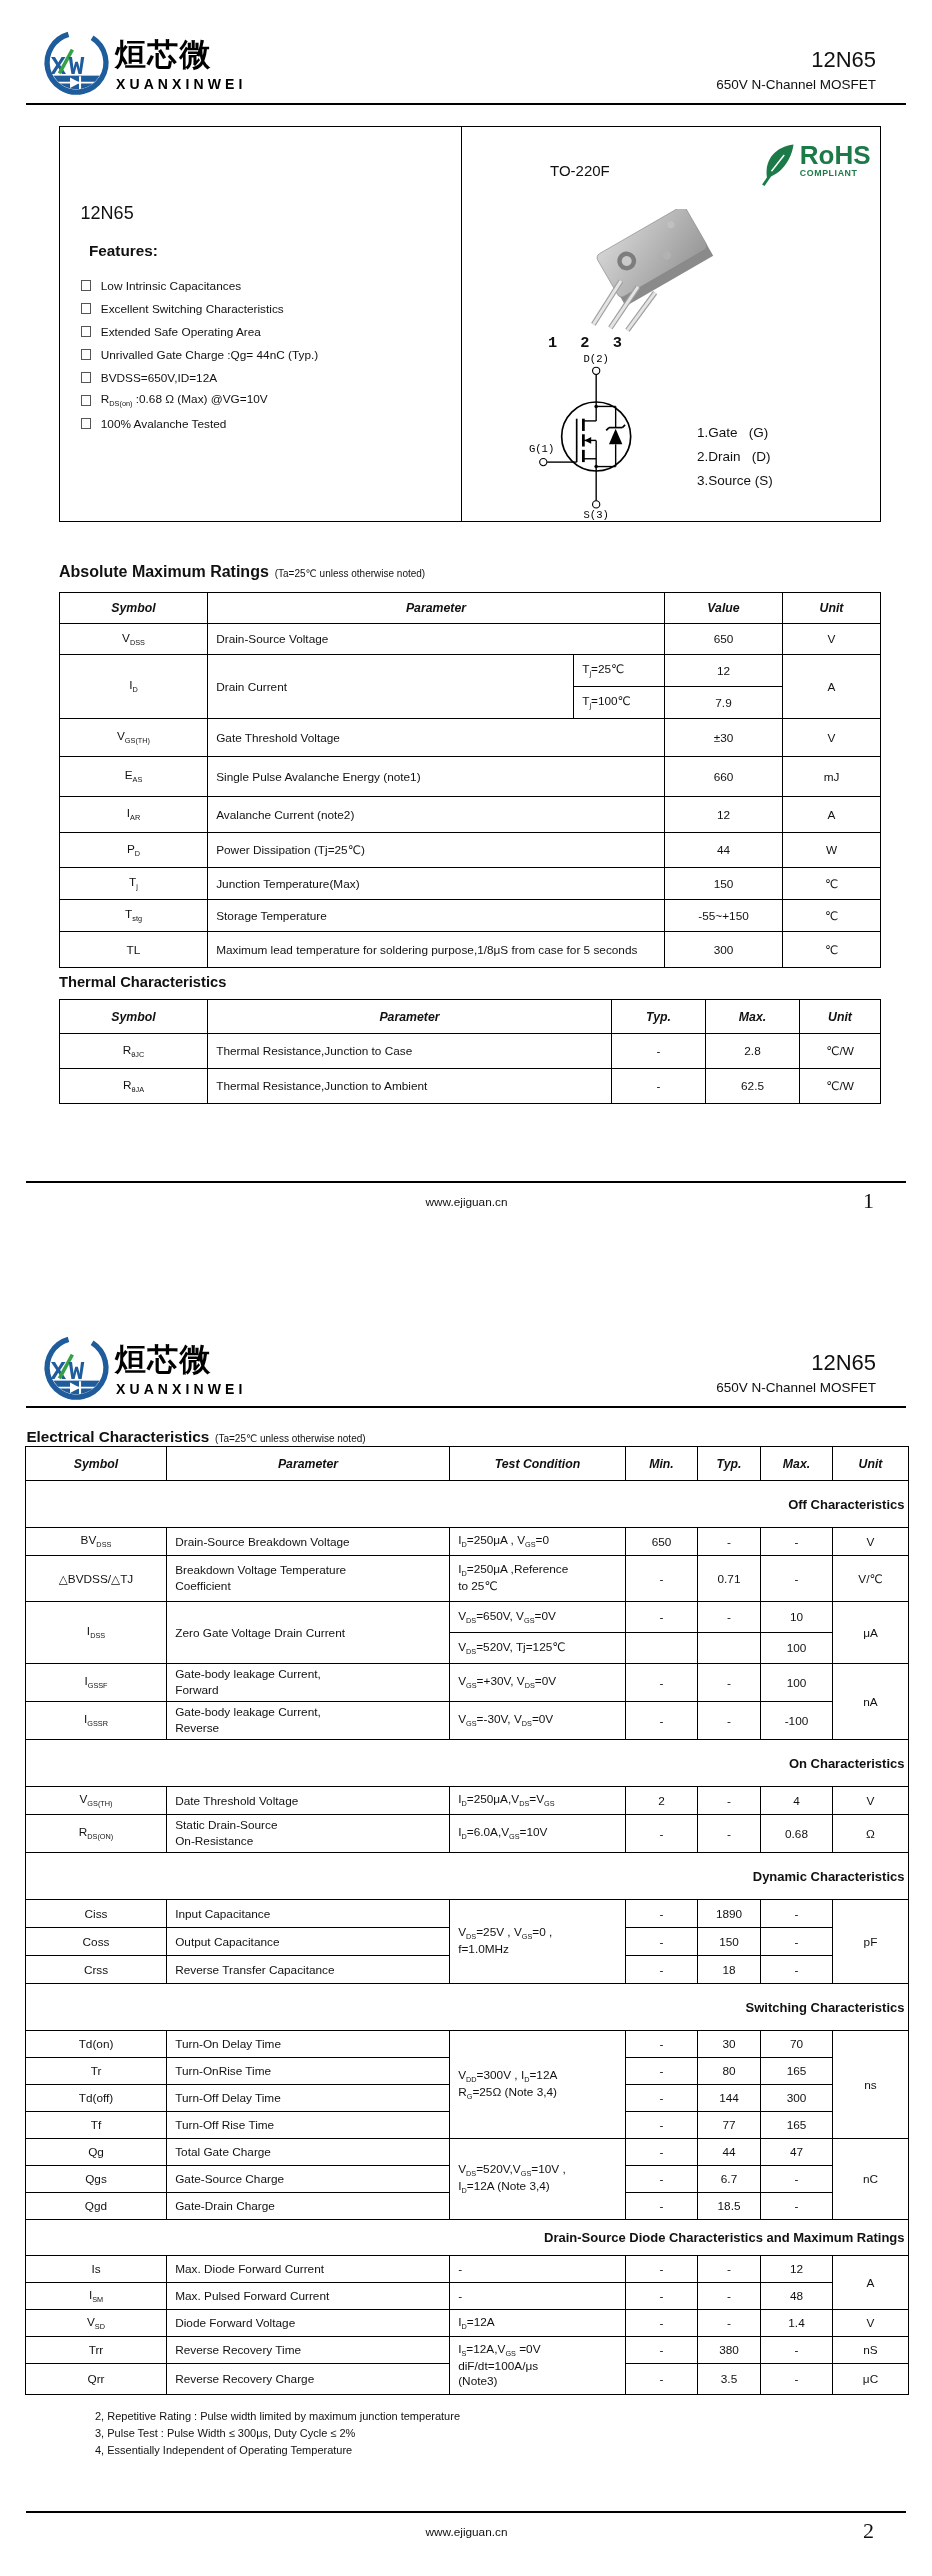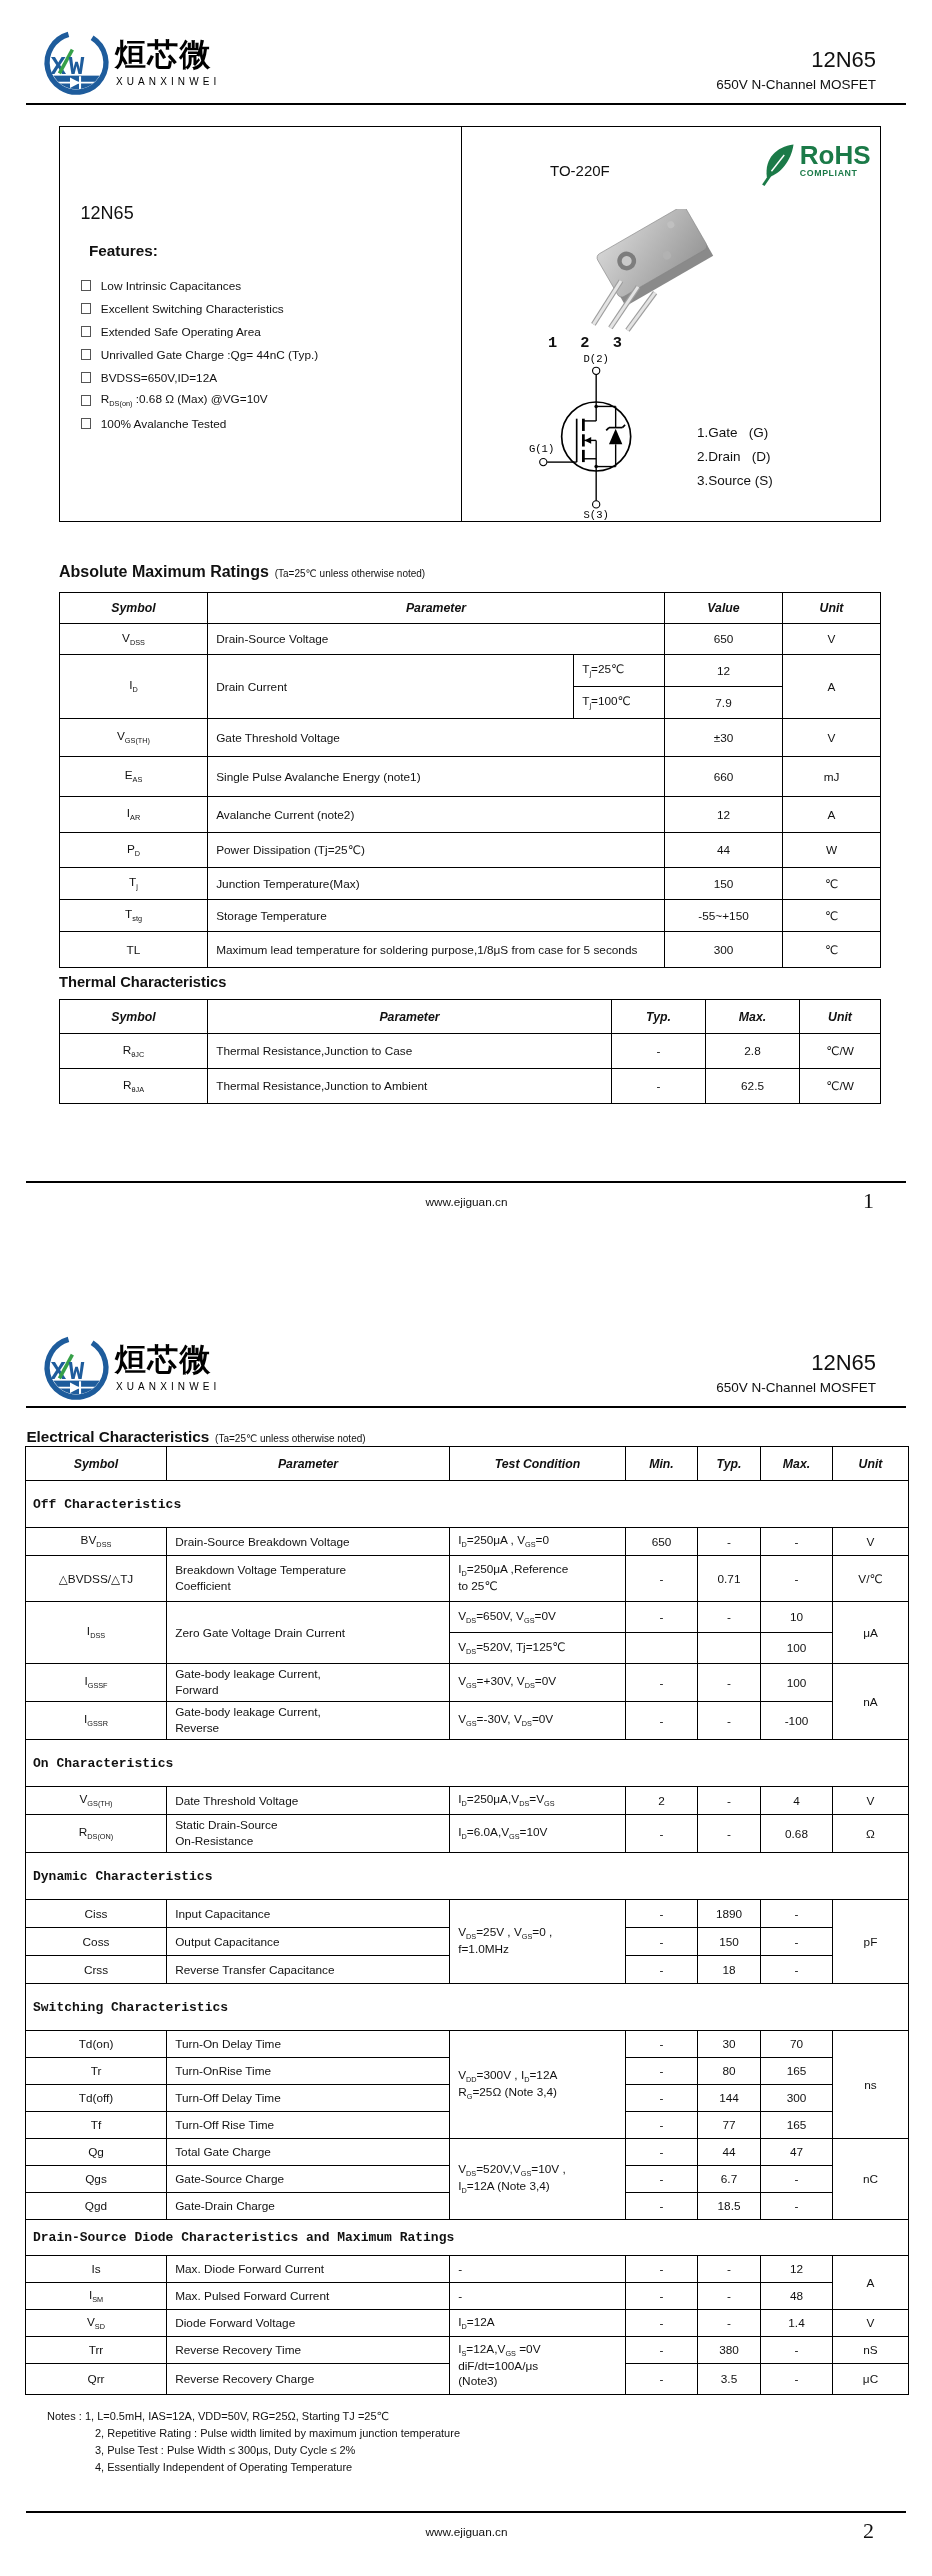--- a/index.html
+++ b/index.html
@@ -5,21 +5,21 @@
   html,body{margin:0;padding:0;background:#fff;}
   #canvas{position:relative;width:933px;height:2576px;background:#fff;color:#111;
           font-family:"Liberation Sans","DejaVu Sans",sans-serif;}
   .page{position:absolute;left:0;width:933px;}
   #page1{top:0;height:1312px;}
   #page2{top:1312px;height:1264px;}
   .abs{position:absolute;}
   .rule{position:absolute;left:26.4px;width:880px;height:2.4px;background:#000;}
   
   .brand-cn{font-size:31px;font-weight:bold;letter-spacing:1.2px;line-height:34px;color:#000;}
-  .brand-en{font-size:10px;font-weight:400;letter-spacing:4.1px;color:#000;}
+  .brand-en{font-size:14px;font-weight:700;letter-spacing:4.1px;color:#000;}
   .ptitle{text-align:right;}
   .ptitle .pn{font-size:22px;line-height:26px;}
   .ptitle .ps{font-size:13.5px;margin-top:3.5px;}
   
   .pbox{position:absolute;left:59px;top:126px;width:820px;height:394px;border:1.5px solid #000;display:flex;}
   .lpane{position:relative;width:401px;border-right:1.5px solid #000;}
   .rpane{position:relative;flex:1;}
   .part-big{font-size:18px;}
   .feat-title{font-size:15.3px;font-weight:bold;}
   .feat-row{display:flex;align-items:center;gap:9.4px;height:23px;font-size:11.8px;}
@@ -32,21 +32,21 @@
   .plg div{font-size:13.5px;line-height:24px;white-space:pre;}
   
   .sec-title{font-size:16px;font-weight:bold;}
   .sec-note{font-size:10px;font-weight:normal;margin-left:5.9px;}
   
   table{border-collapse:collapse;table-layout:fixed;border:1.8px solid #000;}
   td{border:1.2px solid #000;font-size:11.8px;text-align:center;vertical-align:middle;padding:1.2px 3.5px;overflow:hidden;}
   td.hd{font-weight:bold;font-size:12.3px;border-bottom:1.8px solid #000;font-style:italic;}
   td.par,td.cnd{text-align:left;padding-left:8.2px;padding-right:4.7px;}
   td.pre{white-space:pre-line;line-height:1.3;}
-  td.secc{text-align:left;font-weight:bold;font-size:13px;padding-left:7px;font-family:Liberation Mono, monospace;}
+  td.secc{text-align:right;font-weight:bold;font-size:13px;padding-left:7px;}
   sub{font-size:0.62em;}
   
   .notes{font-size:11px;line-height:17px;}
   .notes .nl{padding-left:48px;}
   .site{position:absolute;left:0;width:100%;text-align:center;font-size:11.8px;}
   .pgnum{position:absolute;right:59px;font-family:"Liberation Serif","DejaVu Serif",serif;font-size:22px;}
   svg text{font-family:"Liberation Mono","DejaVu Sans Mono",monospace;}
 </style>
 </head>
 <body>
@@ -579,21 +579,20 @@
         <td class="par">Reverse Recovery Charge</td>
         <td>-</td>
         <td>3.5</td>
         <td>-</td>
         <td>μC</td>
       </tr>
     </tbody>
       </table>
 
     <div class="abs notes" style="left:47px;top:1096px;width:705px">
-      <div>Notes : 1, L=0.5mH, IAS=12A, VDD=50V, RG=25Ω, Starting TJ =25℃</div>
       <div class="nl">2, Repetitive Rating : Pulse width limited by maximum junction temperature</div>
       <div class="nl">3, Pulse Test : Pulse Width ≤ 300μs, Duty Cycle ≤ 2%</div>
       <div class="nl">4, Essentially Independent of Operating Temperature</div>
     </div>
 
     <div class="rule" style="top:1199px"></div>
     <div class="site" style="top:1213px">www.ejiguan.cn</div>
     <div class="pgnum" style="top:1206px">2</div>
   </div>
 

